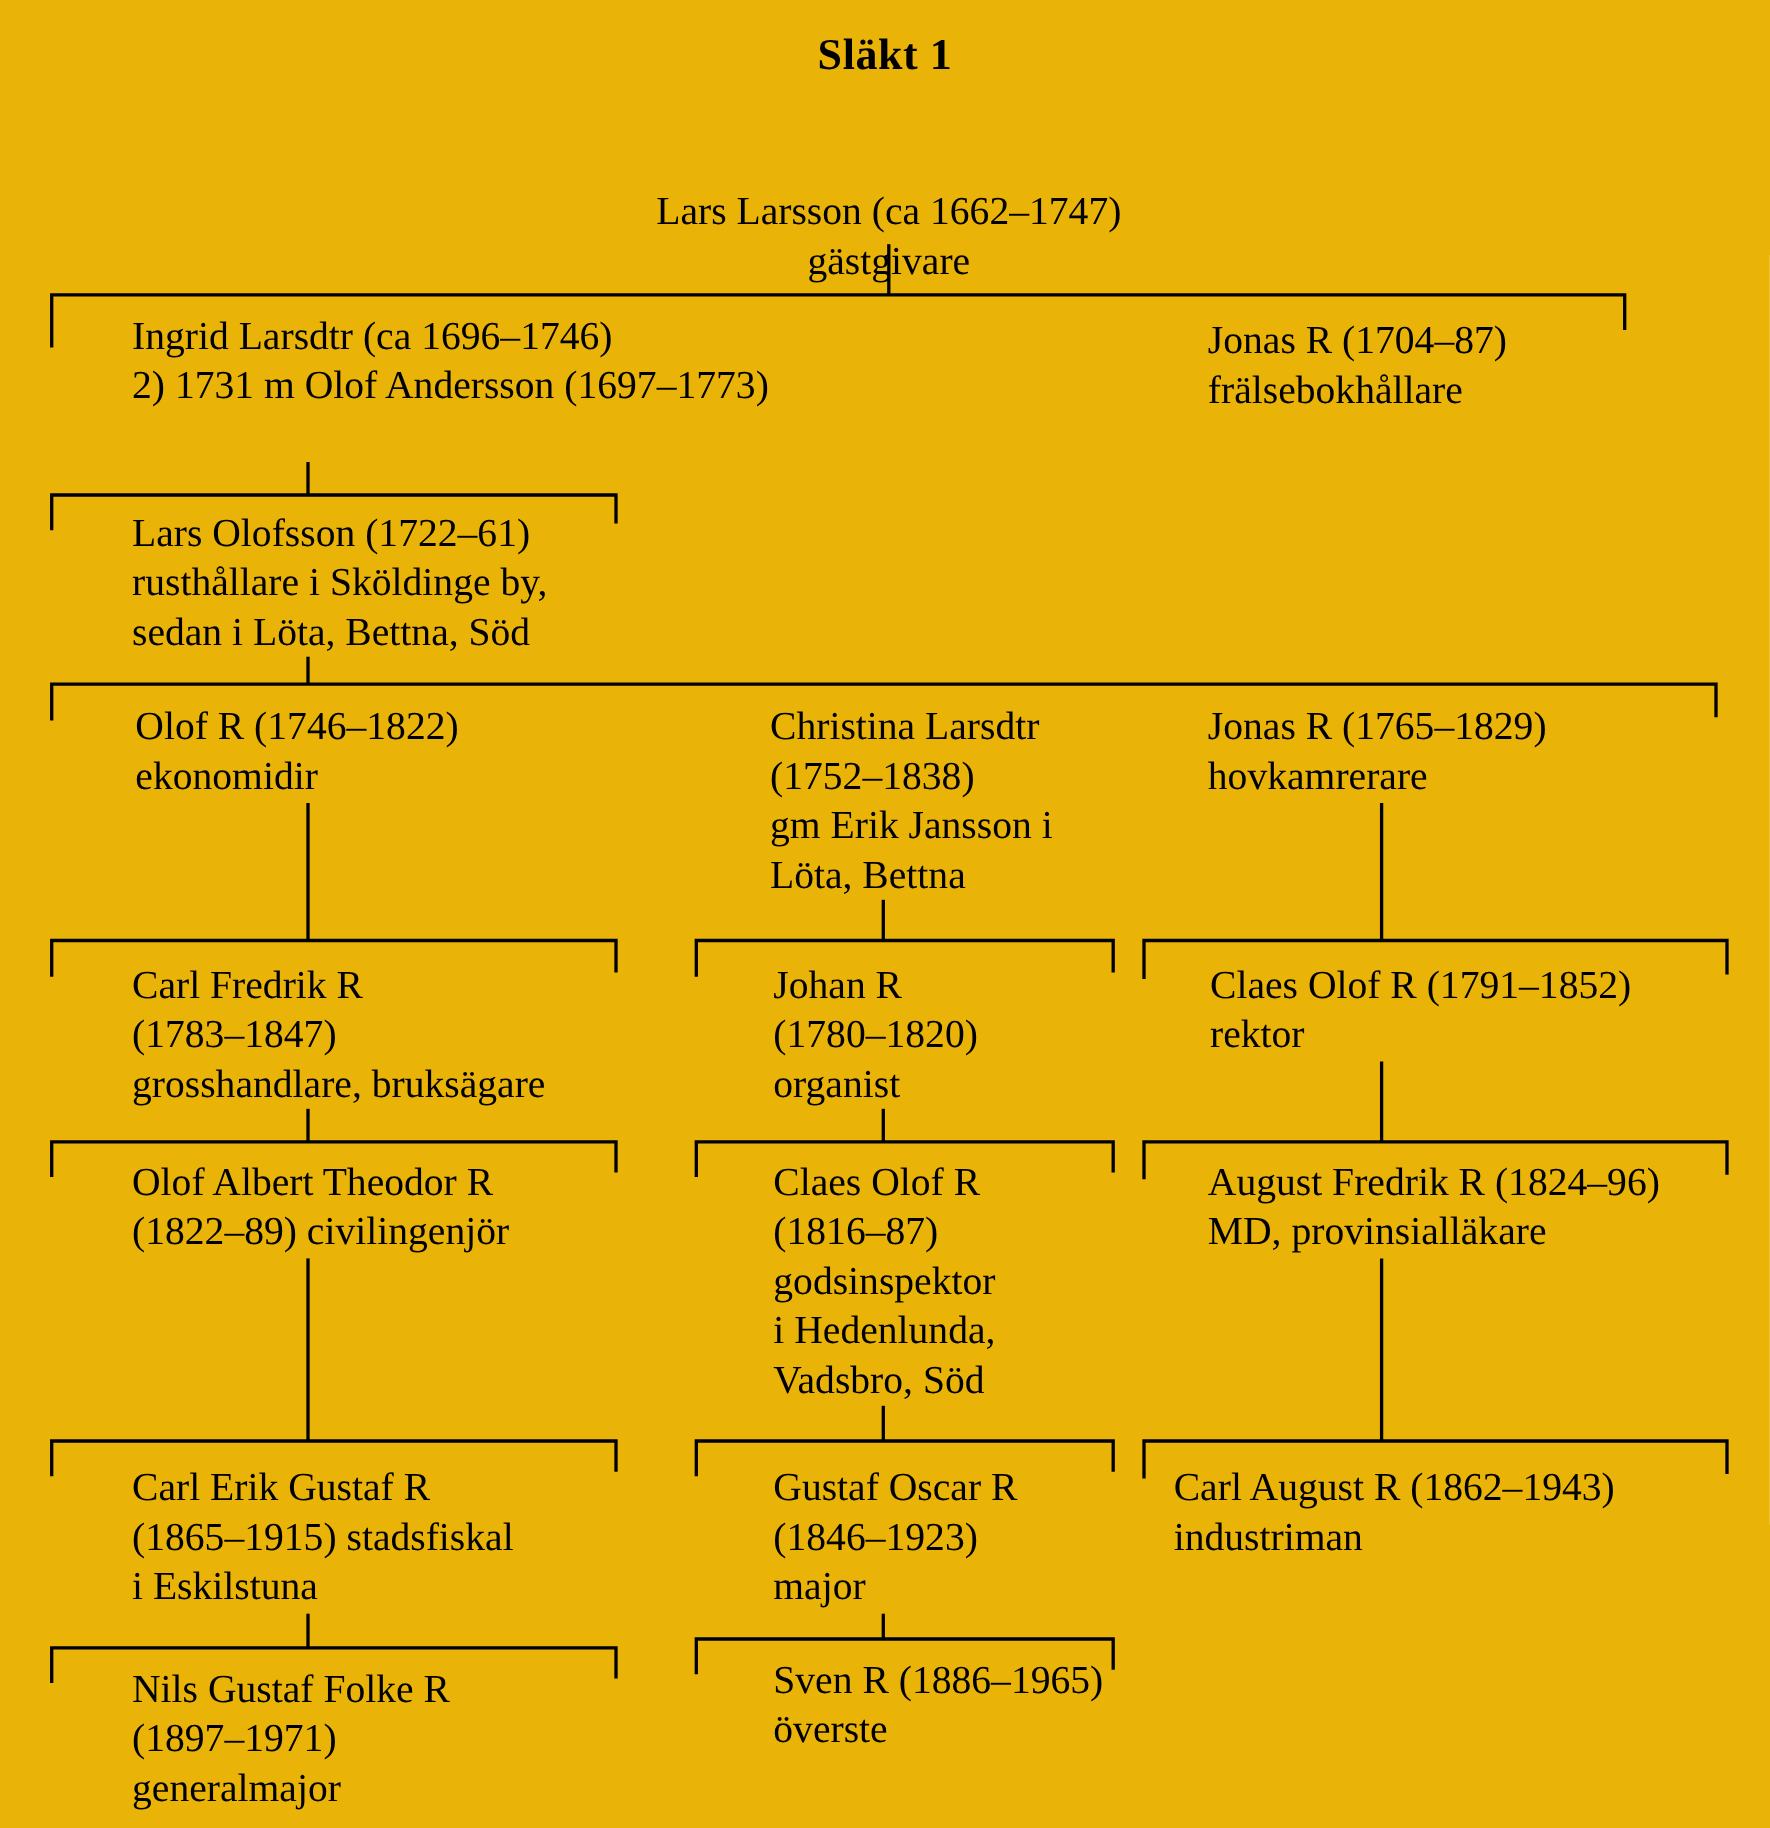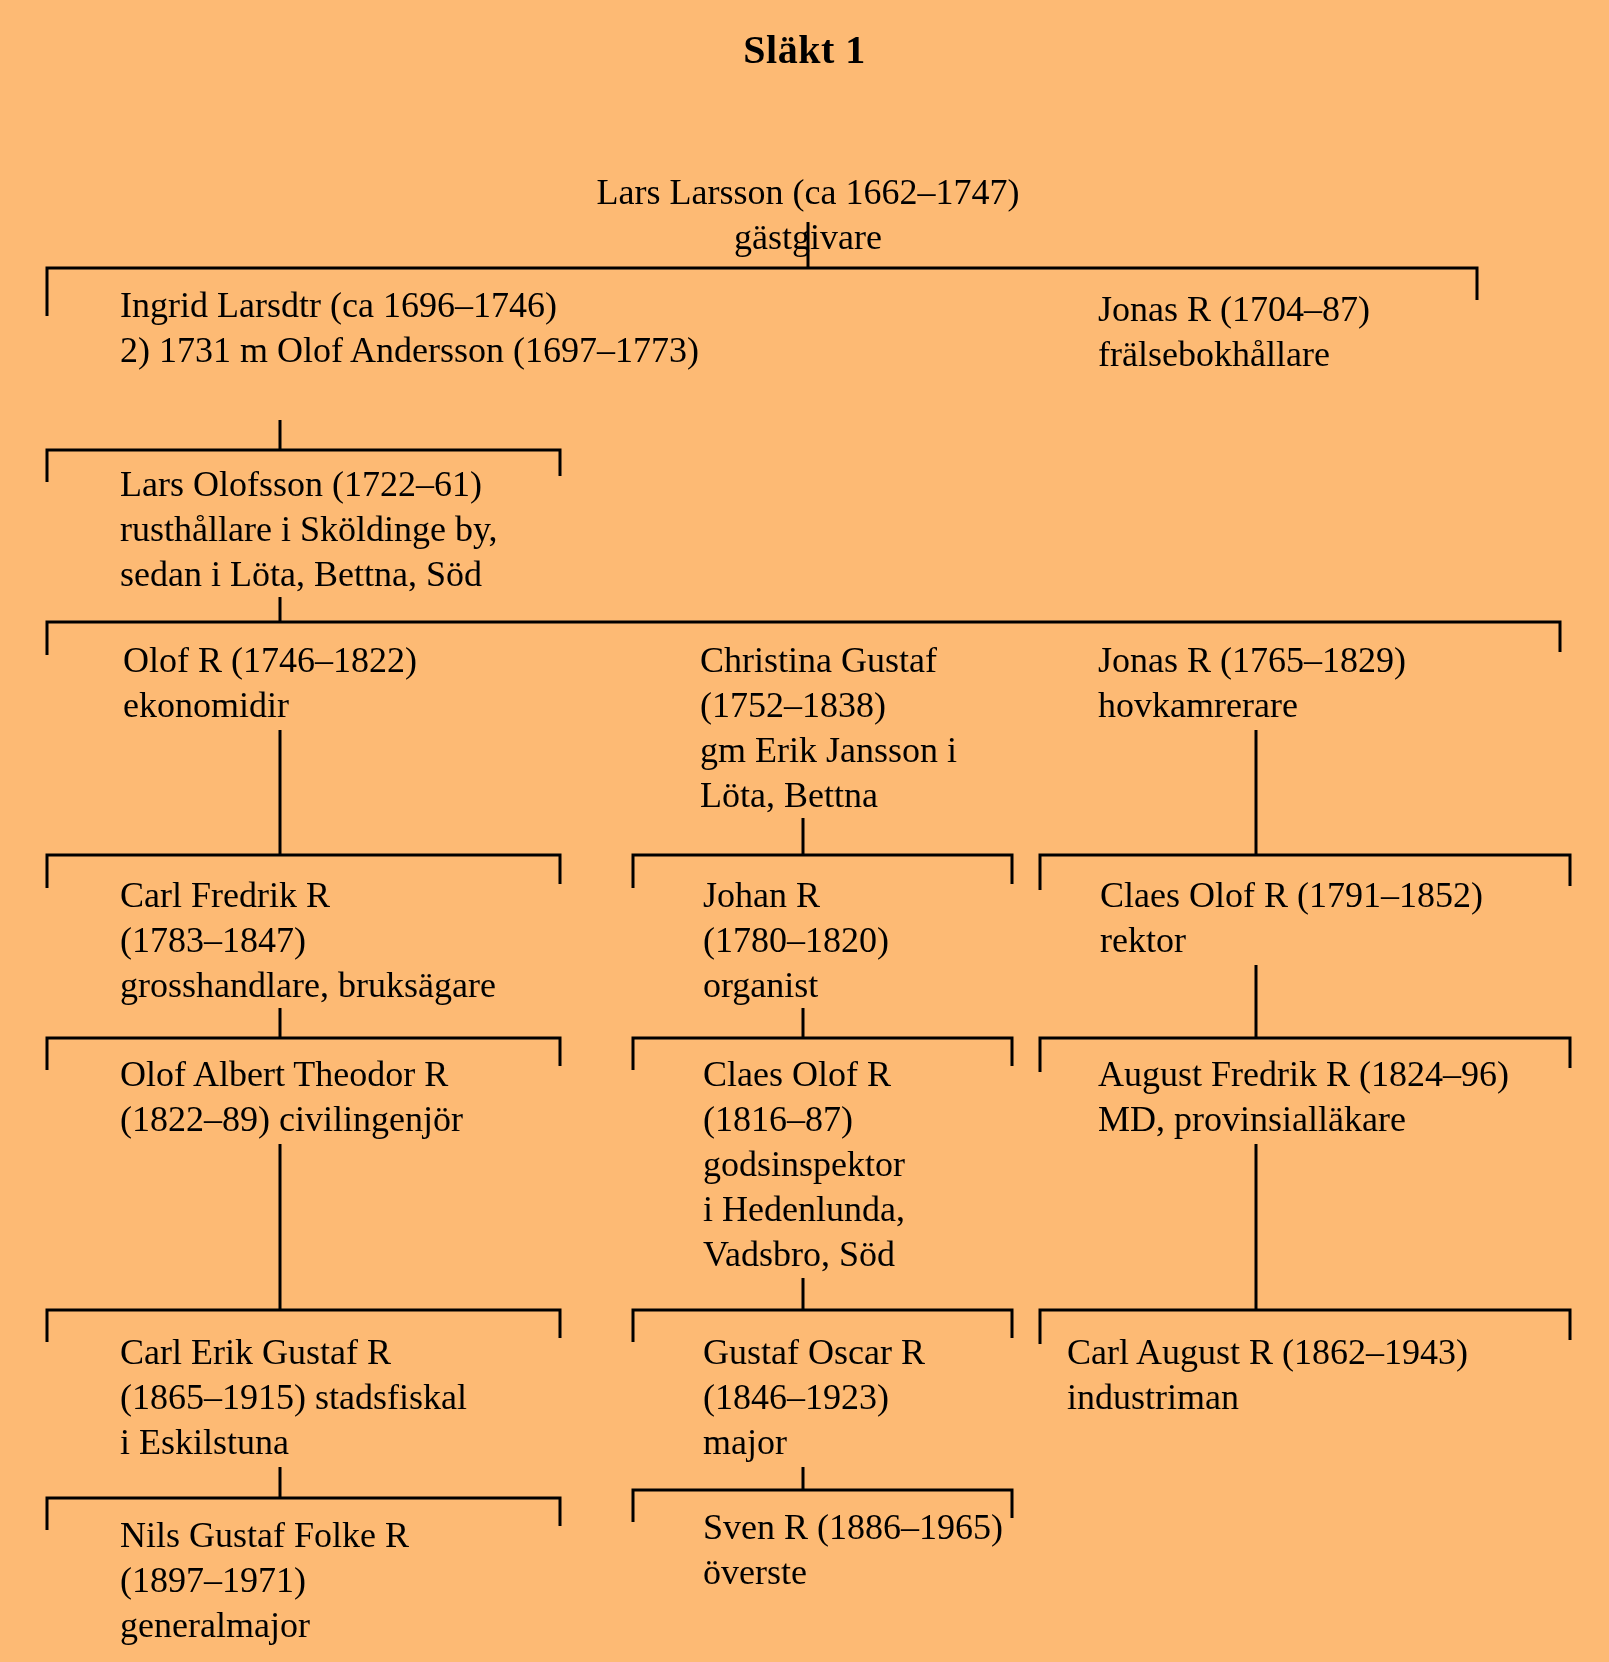--- a/index.html
+++ b/index.html
@@ -1,20 +1,20 @@
 <!DOCTYPE html>
 <html><head>
 <meta charset="utf-8">
 <style>
   html, body { margin: 0; padding: 0; background: #ffffff; }
   #page {
     position: relative;
     width: 1609px;
     height: 1662px;
-    background: #fdba74;
+    background: #eab308;
     font-family: "Liberation Serif", "DejaVu Serif", serif;
     color: #000000;
     overflow: hidden;
   }
   #connector-svg {
     position: absolute;
     left: 0; top: 0;
     width: 1609px; height: 1662px;
   }
   .title {
@@ -109,21 +109,21 @@
     <span class="pl">rusthållare i Sköldinge by,</span>
     <span class="pl">sedan i Löta, Bettna, Söd</span>
   </div>
 
   <div class="person" style="left:78px;top:638px">
     <span class="pl">Olof R (1746–1822)</span>
     <span class="pl">ekonomidir</span>
   </div>
 
   <div class="person" style="left:655px;top:638px">
-    <span class="pl">Christina Gustaf</span>
+    <span class="pl">Christina Larsdtr</span>
     <span class="pl">(1752–1838)</span>
     <span class="pl">gm Erik Jansson i</span>
     <span class="pl">Löta, Bettna</span>
   </div>
 
   <div class="person" style="left:1053px;top:638px">
     <span class="pl">Jonas R (1765–1829)</span>
     <span class="pl">hovkamrerare</span>
   </div>
 

